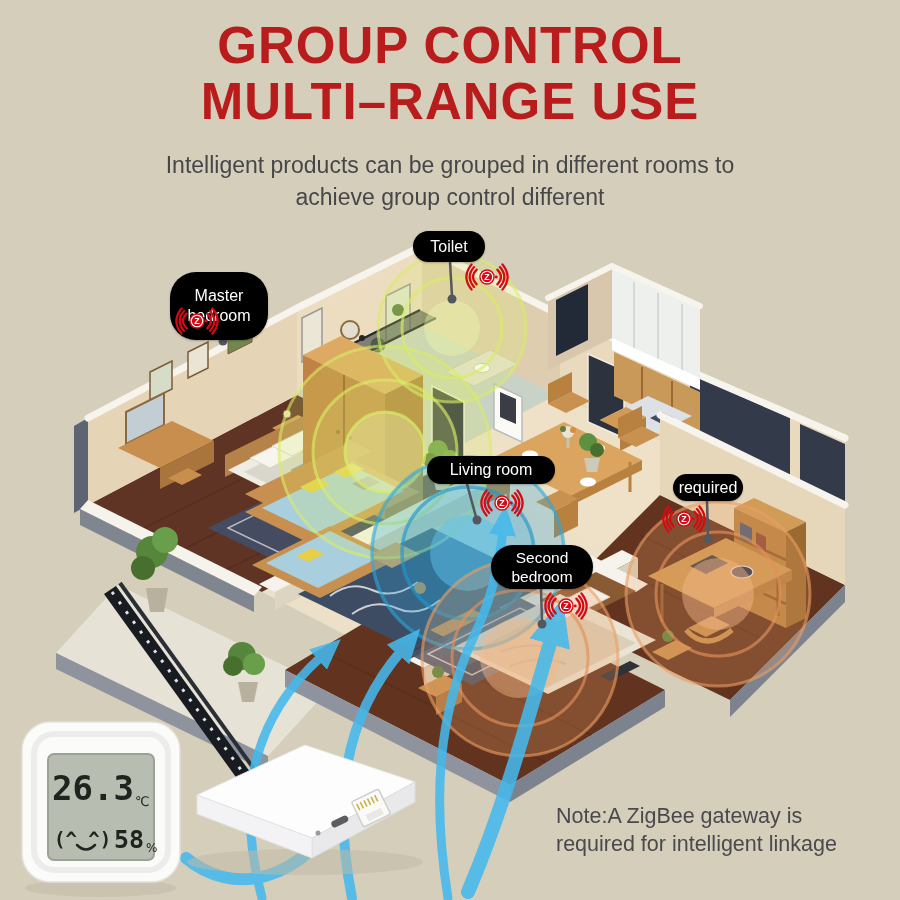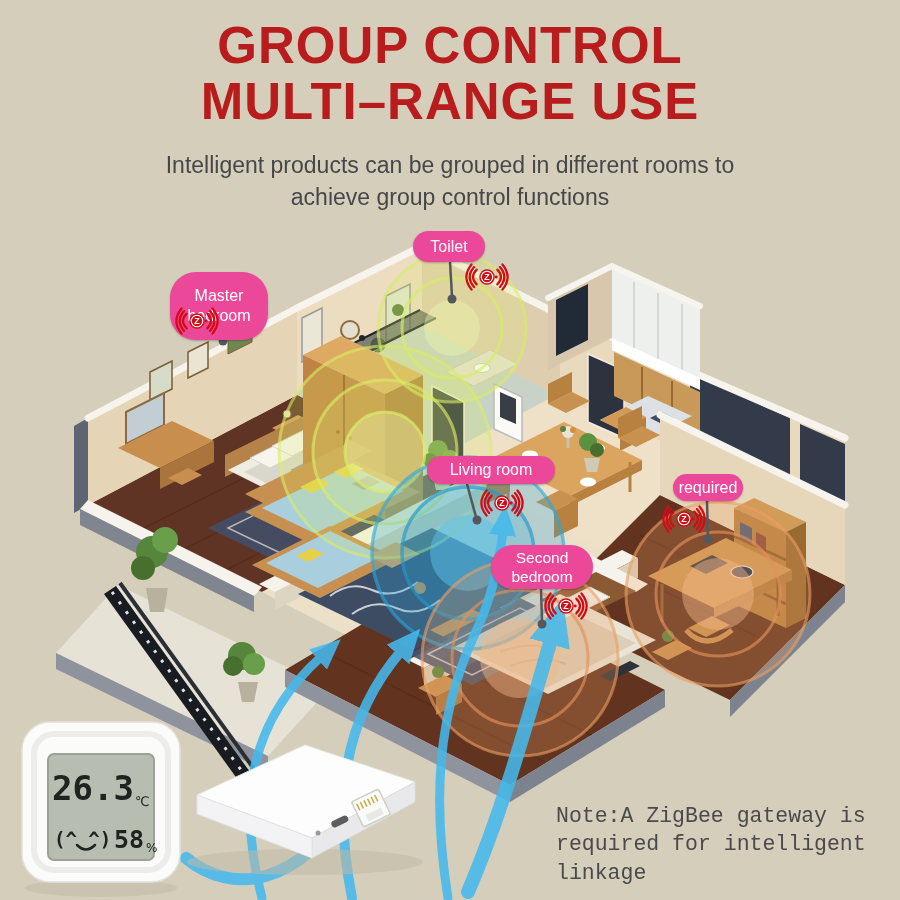--- a/index.html
+++ b/index.html
@@ -2,36 +2,36 @@
 <html><head>
 <meta charset="utf-8">
 <style>
   html,body{margin:0;padding:0;}
   .stage{position:relative;width:900px;height:900px;background:#d5cebb;overflow:hidden;
          font-family:"Liberation Sans",sans-serif;}
   .title{position:absolute;top:18px;left:0;right:0;text-align:center;
          font-size:51px;font-weight:bold;color:#b91c1c;letter-spacing:1px;line-height:1.1;}
   .subtitle{position:absolute;top:150px;left:0;right:0;text-align:center;
          font-size:23px;color:#47474a;line-height:1.38;}
-  .pill{position:absolute;background:#ec4899;color:#fff;border-radius:26px;
+  .pill{position:absolute;background:#000000;color:#fff;border-radius:26px;
         display:flex;flex-direction:column;justify-content:center;align-items:center;
         text-align:center;font-size:16px;line-height:1.25;box-shadow:0 1px 2px rgba(0,0,0,.25);}
   .pill-master{left:170px;top:260px;width:98px;height:68px;margin-top:12px;}
   .pill-toilet{left:413px;top:231px;width:72px;height:31px;}
   .pill-living{left:427px;top:456px;width:128px;height:28px;}
   .pill-second{left:491px;top:545px;width:102px;height:44px;font-size:15.5px;text-align:center;}
   .pill-kitchen{left:673px;top:474px;width:70px;height:27px;}
   .zb{position:absolute;width:56px;height:28px;}
   .zb svg{width:100%;height:100%;}
   .zb-master{left:169px;top:307px;}
   .zb-toilet{left:459px;top:263px;}
   .zb-living{left:474px;top:489px;}
   .zb-second{left:538px;top:592px;}
   .zb-kitchen{left:656px;top:505px;}
-  .note{position:absolute;left:556px;top:802px;font-size:21.5px;color:#4a4a4c;line-height:1.32;font-family:Liberation Mono, monospace;}
+  .note{position:absolute;left:556px;top:802px;font-size:21.5px;color:#4a4a4c;line-height:1.32;}
   .housesvg{position:absolute;left:0;top:0;}
 </style>
 </head>
 <body>
 
 <div class="stage">
 
   <svg class="housesvg" width="900" height="900" viewBox="0 0 900 900">
     <defs>
       <marker id="ah" markerWidth="3.4" markerHeight="3" refX="0.6" refY="1.5" orient="auto">
@@ -338,21 +338,21 @@
       <text x="146" y="852" font-family="DejaVu Sans, sans-serif" font-size="12" fill="#20241f">%</text>
     </g>
   </svg>
 
   <div class="title">
     <div>GROUP CONTROL</div>
     <div>MULTI–RANGE USE</div>
   </div>
   <div class="subtitle">
     <div>Intelligent products can be grouped in different rooms to</div>
-    <div>achieve group control functions</div>
+    <div>achieve group control different</div>
   </div>
 
   <div class="pill pill-master">
     <span>Master</span>
     <span>bedroom</span>
   </div>
   <div class="pill pill-toilet">
     <span>Toilet</span>
   </div>
   <div class="pill pill-living">

